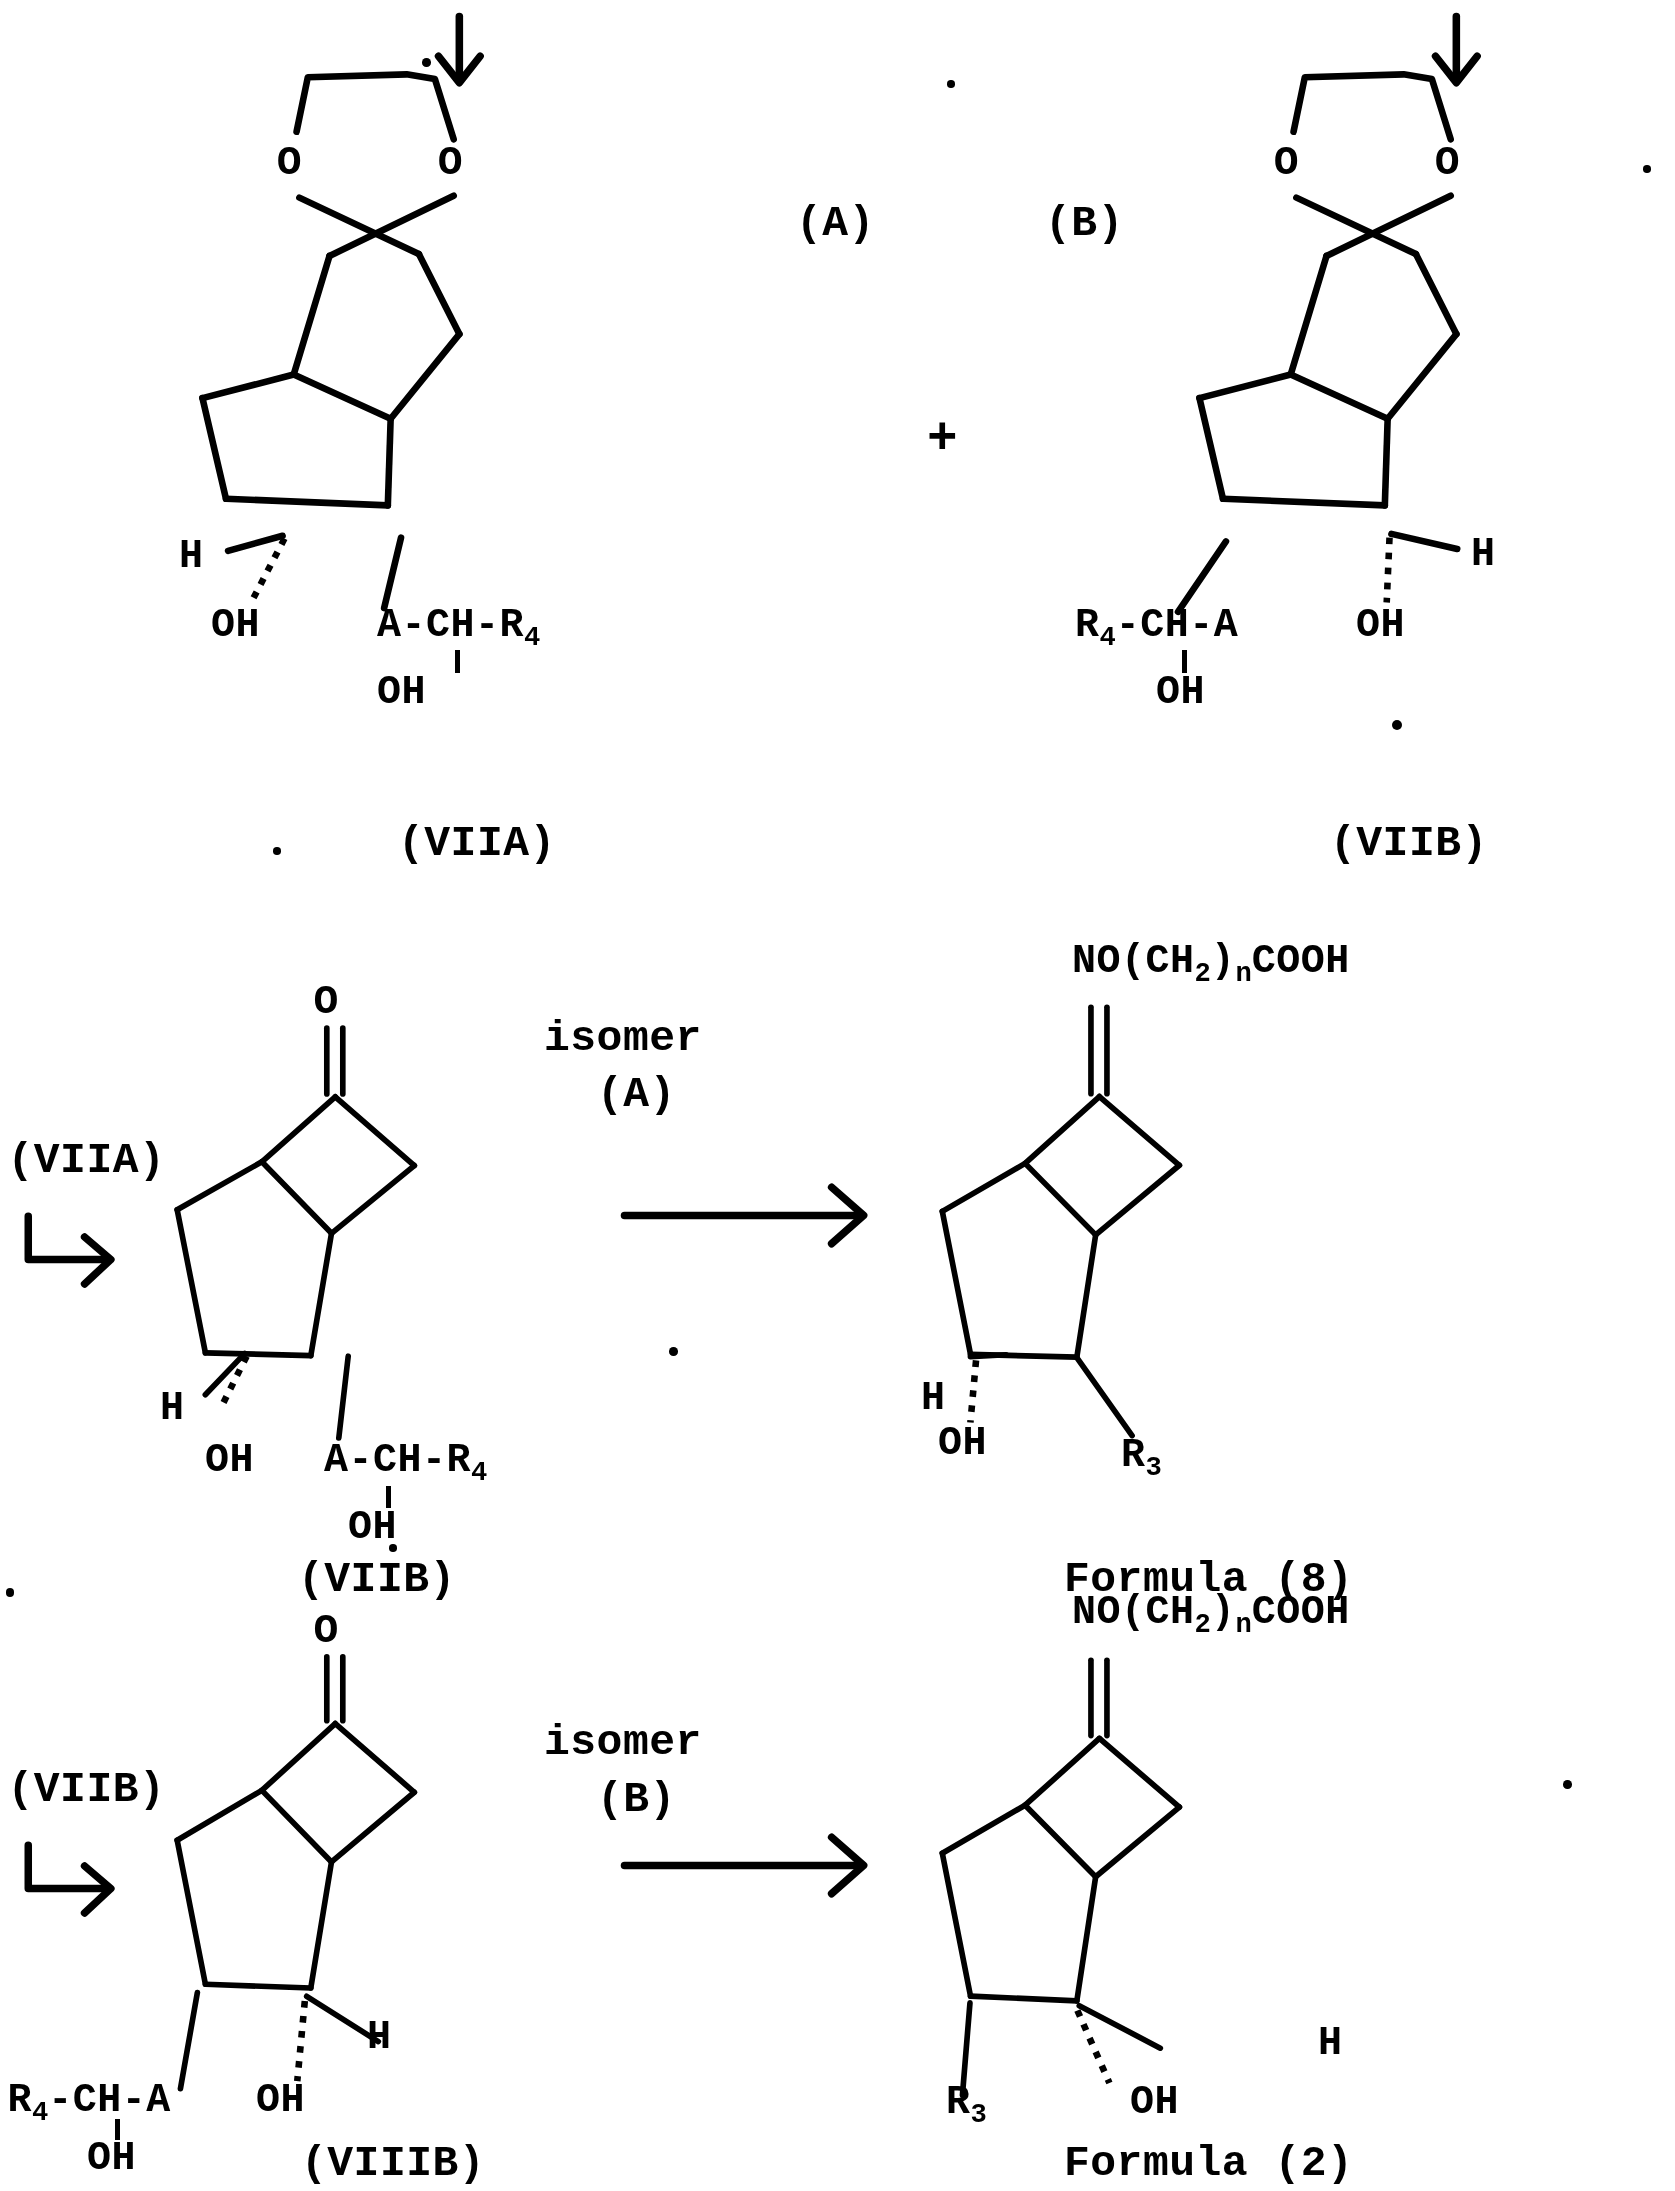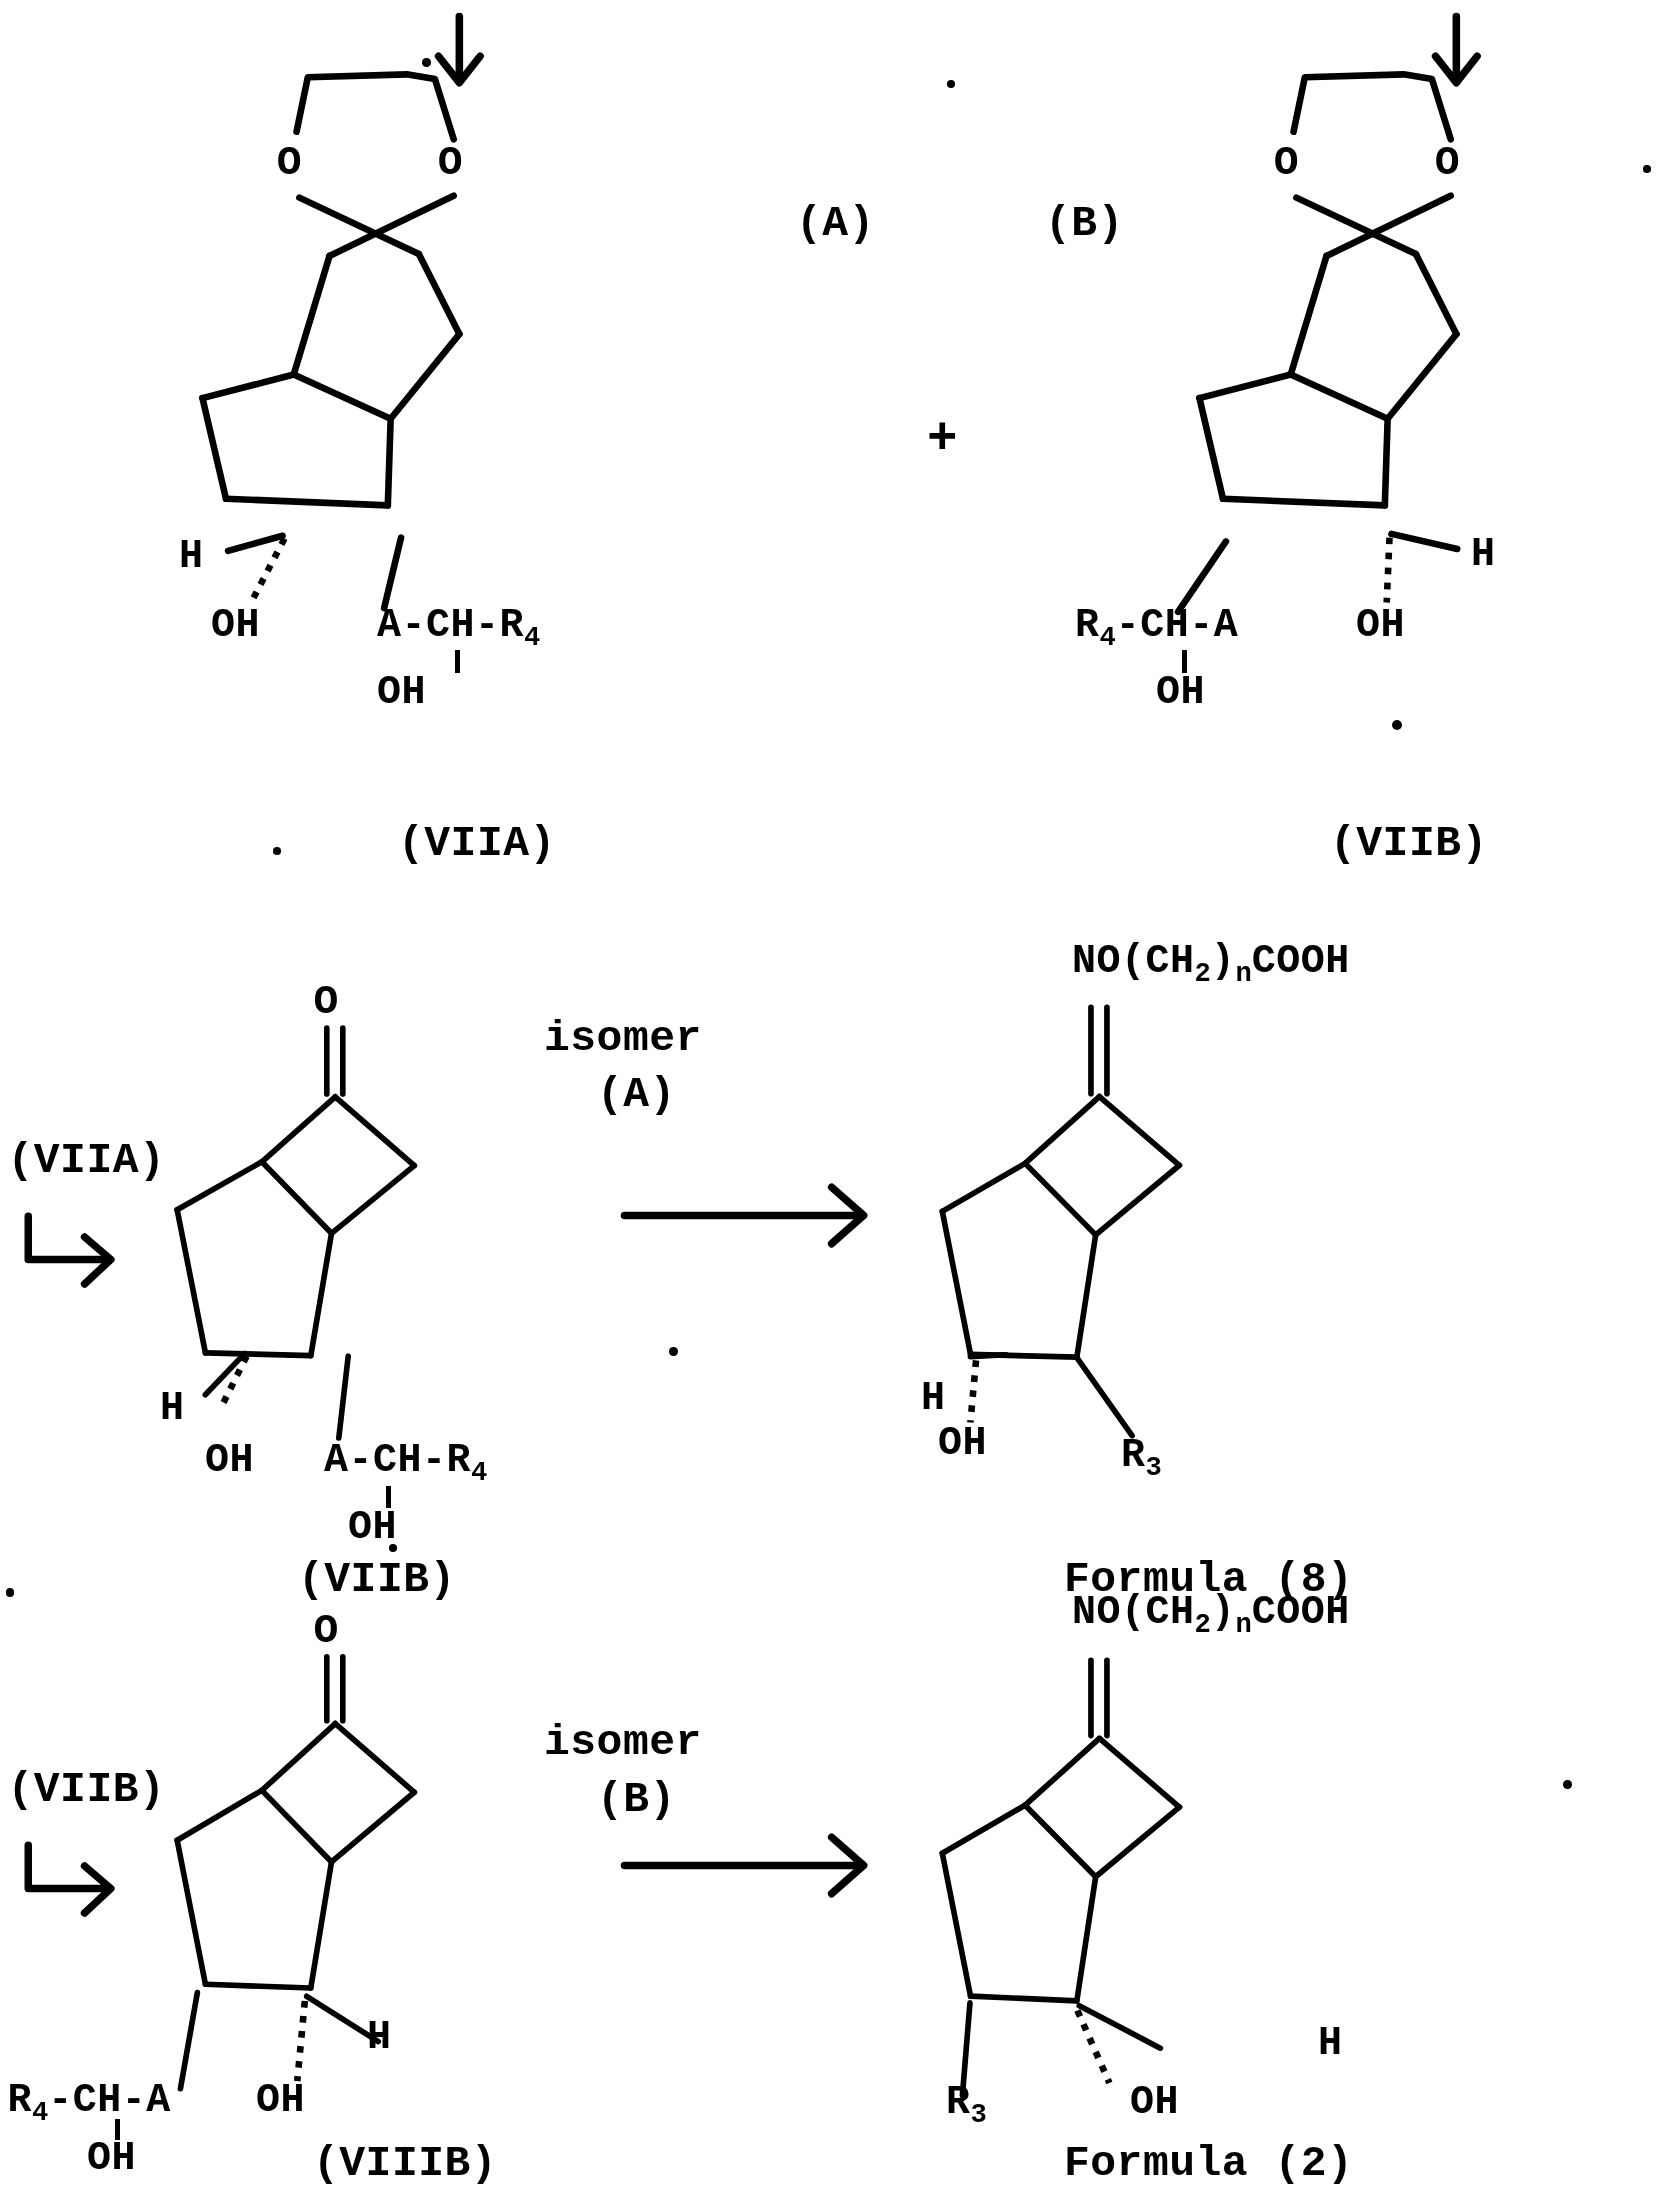--- a/index.html
+++ b/index.html
@@ -307,21 +307,21 @@
 
       <path class="hashbond" d="M 194 35 L 186 120"></path>
     </svg>
   </div>
   <div class="abs lbl lbl-md" style="left:367px; top:2018px;">H</div>
   <div class="abs lbl lbl-md" style="left:256px; top:2081px;">OH</div>
   <div class="abs lbl lbl-md" style="left:7.5px; top:2081px;"><span>R</span><span class="sub">4</span><span>-CH-A</span></div>
   <div class="abs lbl lbl-md" style="left:87px; top:2139px;">OH</div>
   <div class="abs" style="left:115px; top:2119px; width:4.7px; height:21px; background:#000;"></div>
 
-  <div class="abs lbl lbl-lg" style="left:301px; top:2142px;margin-left:12px;">(VIIIB)</div>
+  <div class="abs lbl lbl-lg" style="left:301px; top:2142px;">(VIIIB)</div>
 
   <div class="abs lbl lbl-lg" style="left:544px; top:1721px;">isomer</div>
   <div class="abs lbl lbl-lg" style="left:597px; top:1778px;">(B)</div>
   <div class="abs" style="left:617px; top:1822px; width:273px; height:85px;">
     <svg width="273" height="85" viewBox="0 0 290 90">
       <path class="arrowline" d="M 8 46 L 258 46"></path>
       <path class="arrowline" d="M 228 16 L 262 46 L 228 76"></path>
     </svg>
   </div>
 

